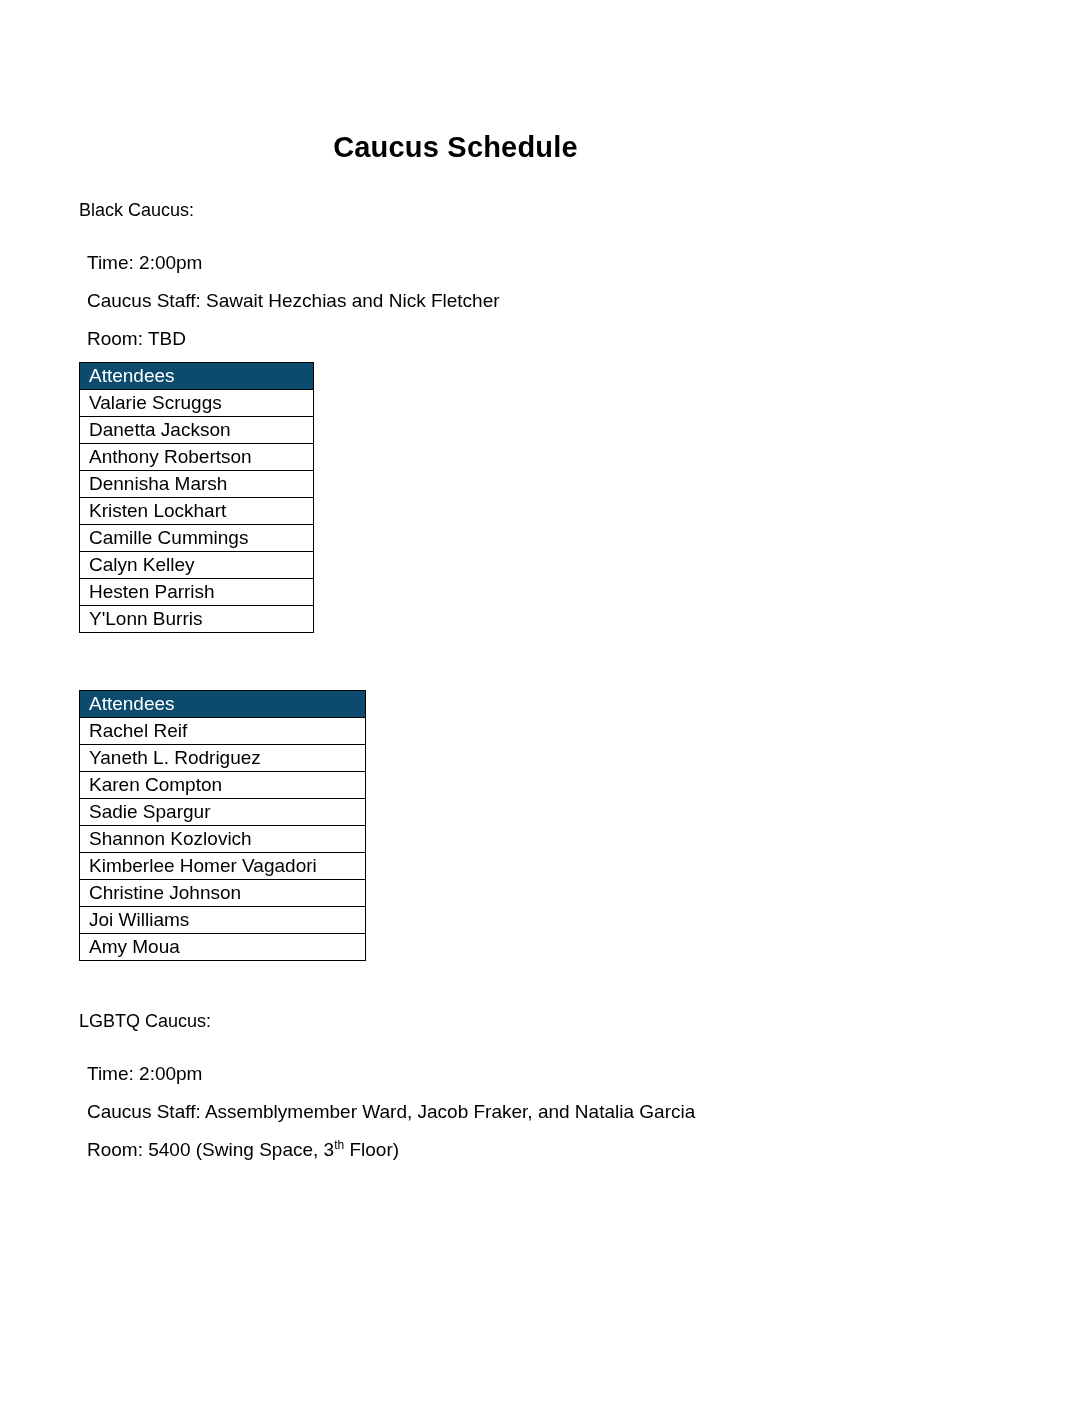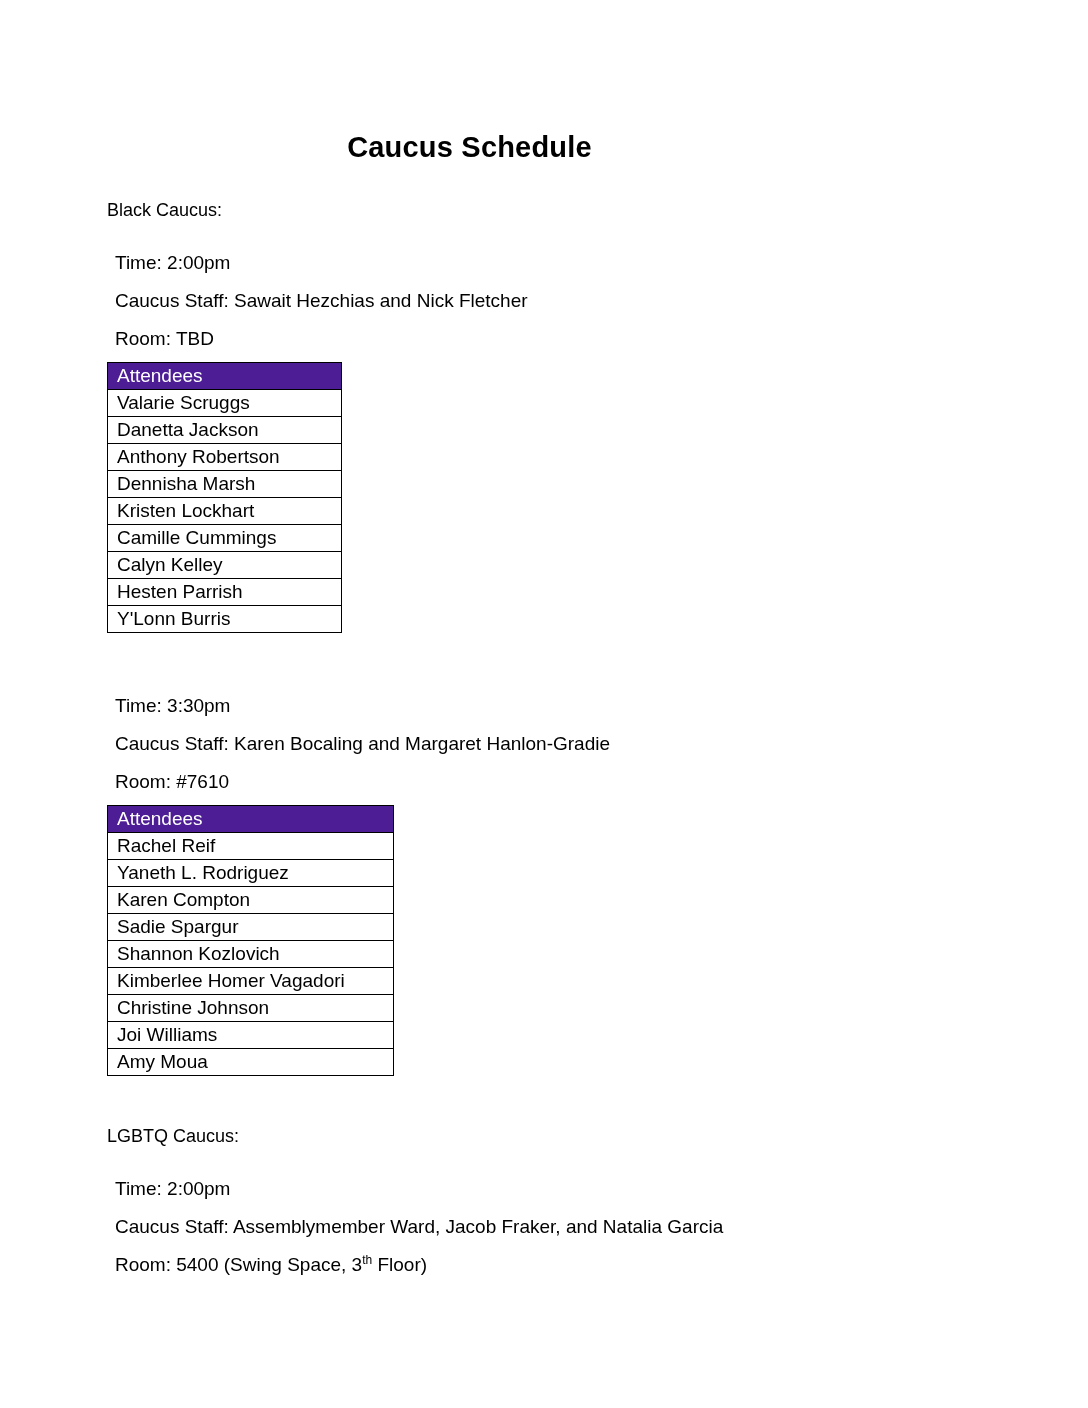--- a/index.html
+++ b/index.html
@@ -11,21 +11,21 @@
     width: 1088px;
     height: 1408px;
     font-family: "Liberation Sans", sans-serif;
     color: #000000;
     overflow: hidden;
   }
   .page {
     box-sizing: border-box;
     width: 952px;
     height: 1408px;
-    padding: 131px 120px 0 107px;
+    padding: 131px 120px 0 79px;
   }
   .doc-title {
     font-size: 29px;
     font-weight: 700;
     text-align: center;
     margin: 0 0 36px 0;
     letter-spacing: 0.2px;
   }
   .section-heading {
     font-size: 18px;
@@ -53,21 +53,21 @@
     font-size: 19px;
     font-weight: 400;
     text-align: left;
     padding: 1px 8px 2px 9px;
     height: 23px;
     line-height: 23px;
     white-space: nowrap;
     overflow: hidden;
   }
   table.attendees th {
-    background: #4c1d95;
+    background: #0c4a6e;
     color: #ffffff;
   }
   .w-235 { width: 235px; }
   .w-287 { width: 287px; }
   .gap-after-table { height: 50px; }
 </style>
 </head>
 <body>
 
 <div class="page">
@@ -123,25 +123,20 @@
 
           <tr>
             <td>Y'Lonn Burris</td>
           </tr>
         </tbody>
     </table>
     <div class="gap-after-table"></div>
   </section>
 
   <section>
-    <div class="meta">
-      <p>Time: 3:30pm</p>
-      <p>Caucus Staff: Karen Bocaling and Margaret Hanlon-Gradie</p>
-      <p>Room: #7610</p>
-    </div>
     <table class="attendees w-287">
       <thead>
         <tr>
           <th>Attendees</th>
         </tr>
       </thead>
       <tbody>
 
           <tr>
             <td>Rachel Reif</td>

